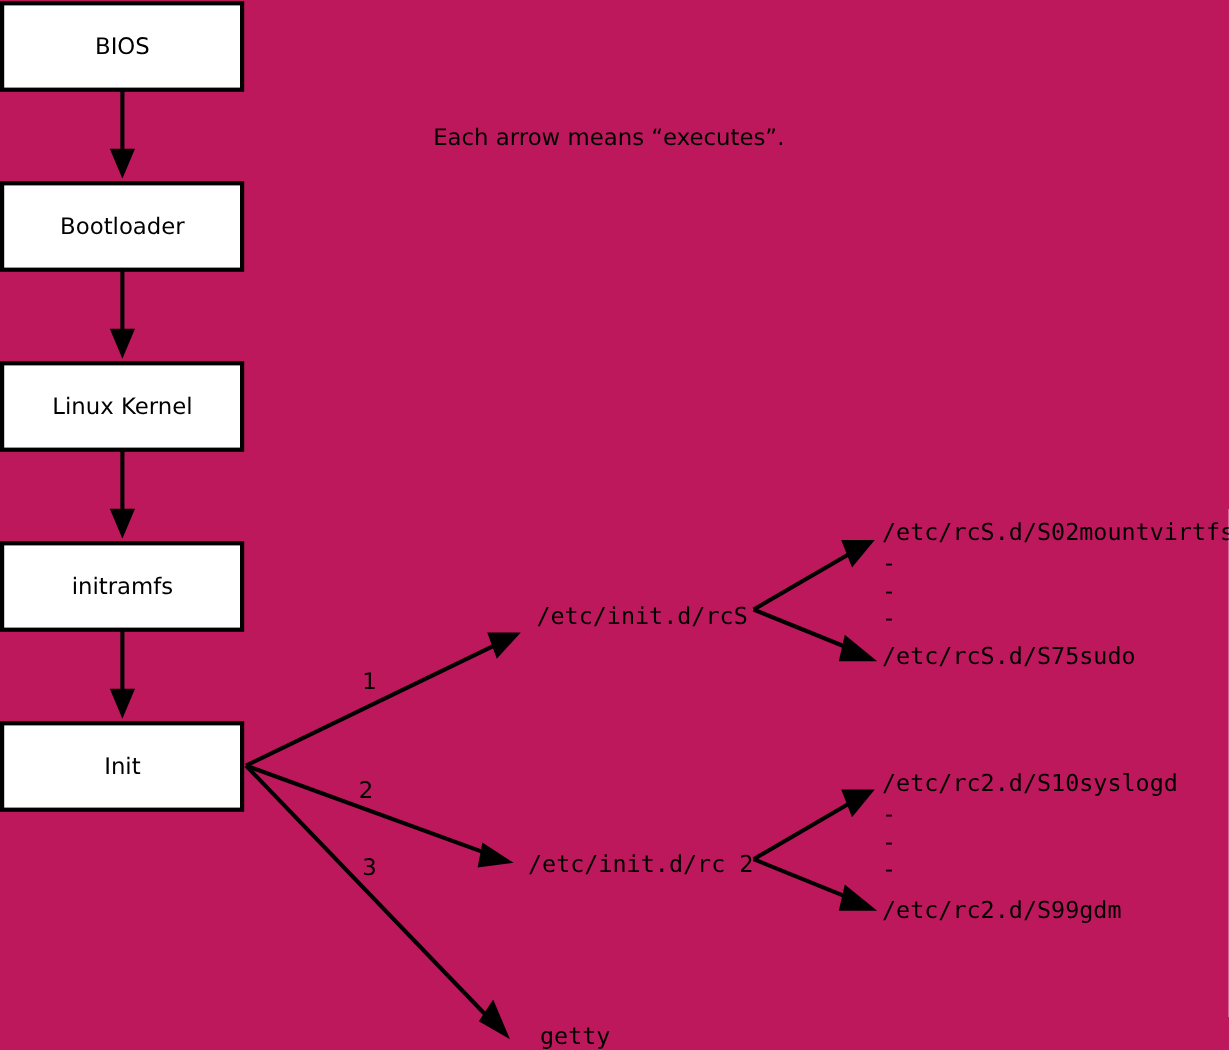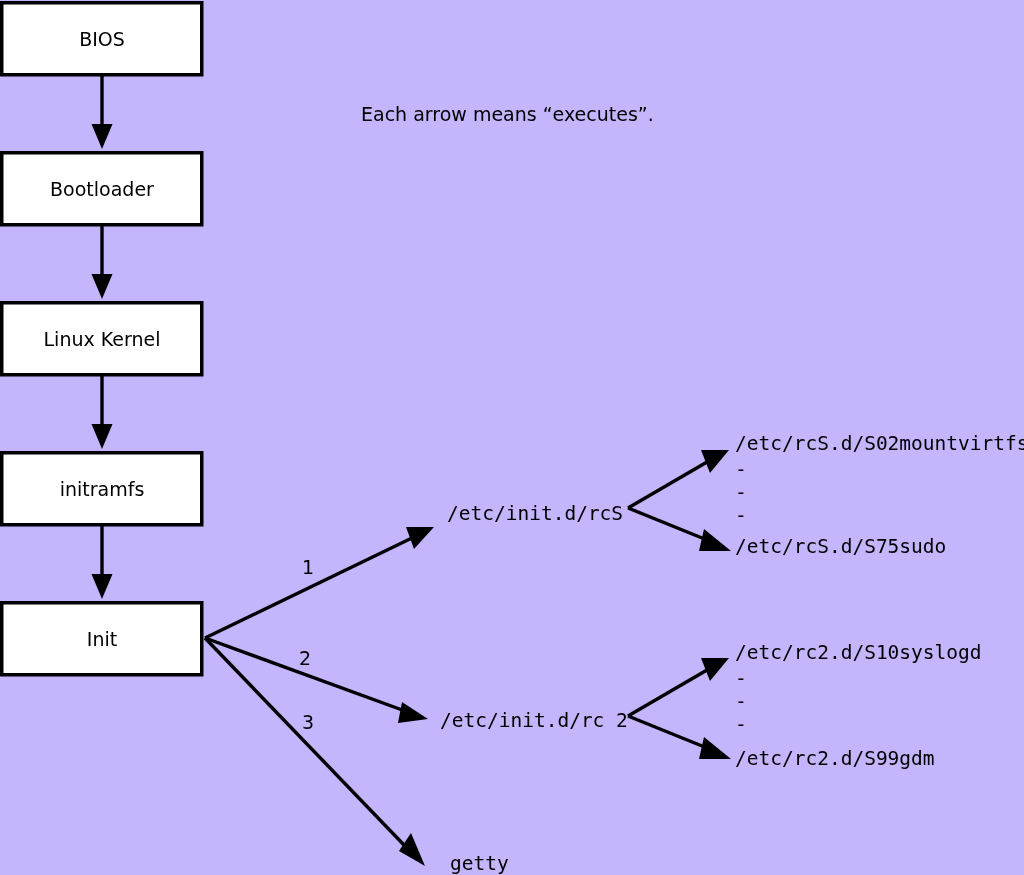--- a/index.html
+++ b/index.html
@@ -4,21 +4,21 @@
 <style>
   html, body {
     margin: 0;
     padding: 0;
     background: #ffffff;
   }
   #canvas {
     position: relative;
     width: 1024px;
     height: 875px;
-    background: #c4b5fd;
+    background: #be185d;
     overflow: hidden;
     font-family: "DejaVu Sans", sans-serif;
   }
   svg#diagram {
     position: absolute;
     left: 0;
     top: 0;
     width: 1024px;
     height: 875px;
     display: block;

